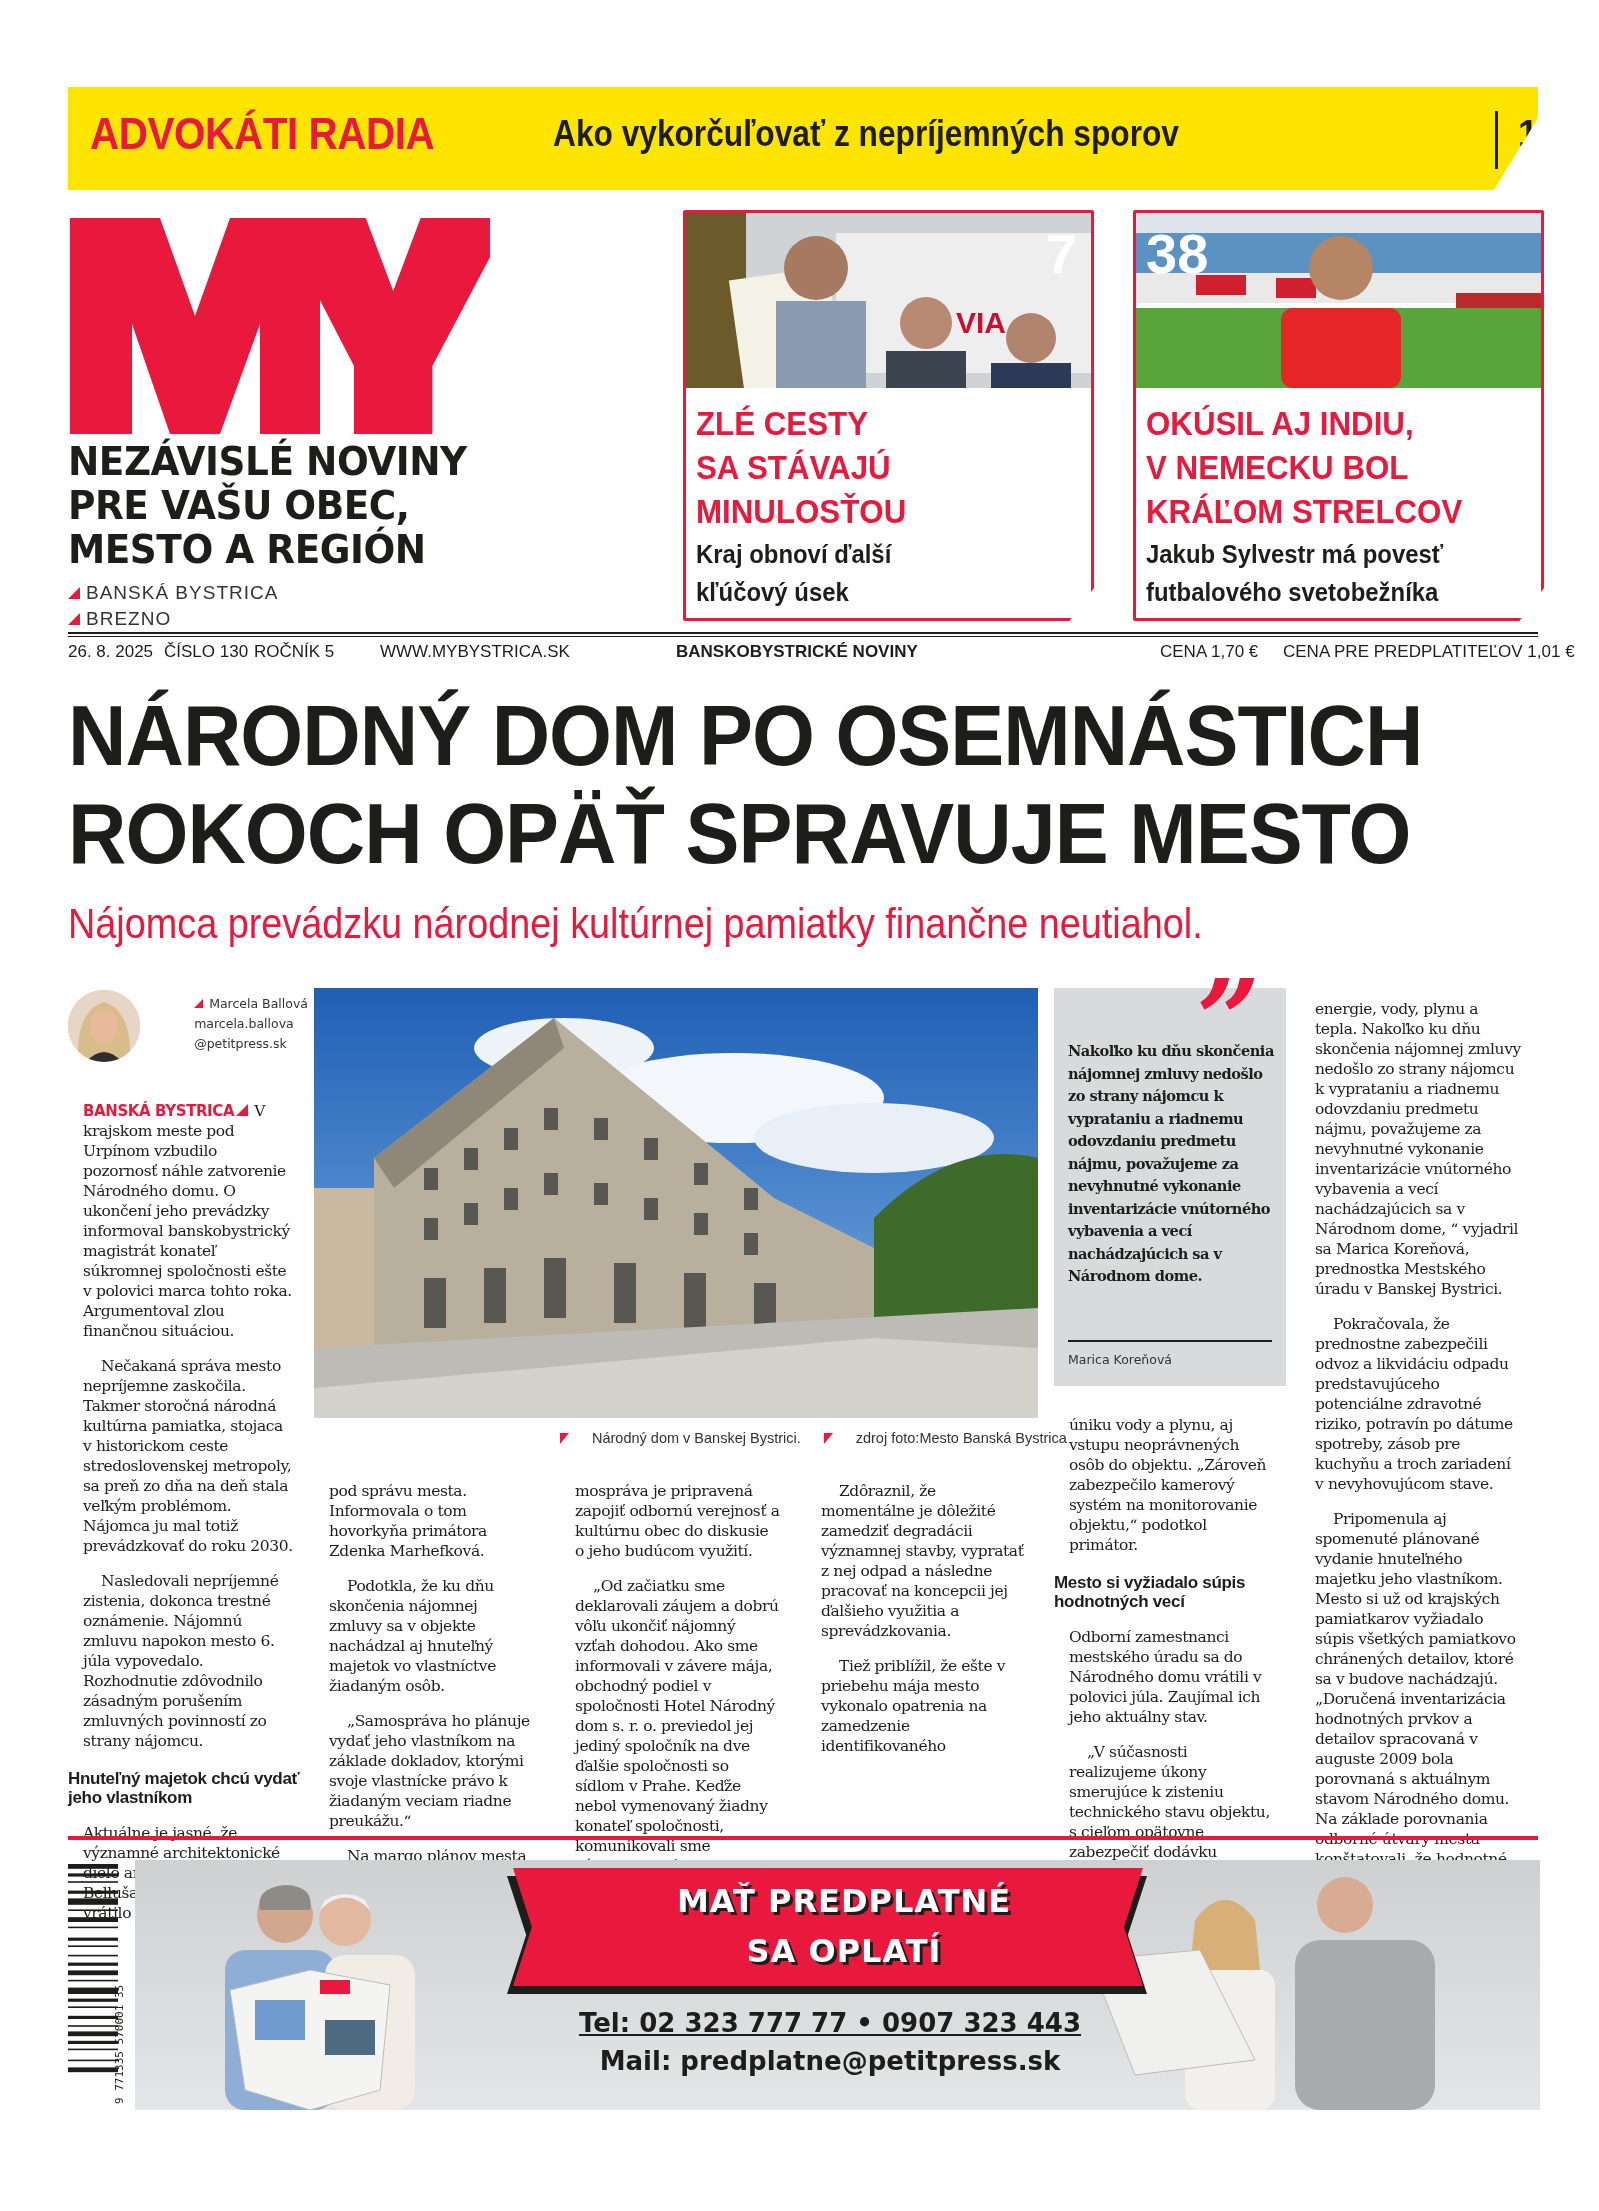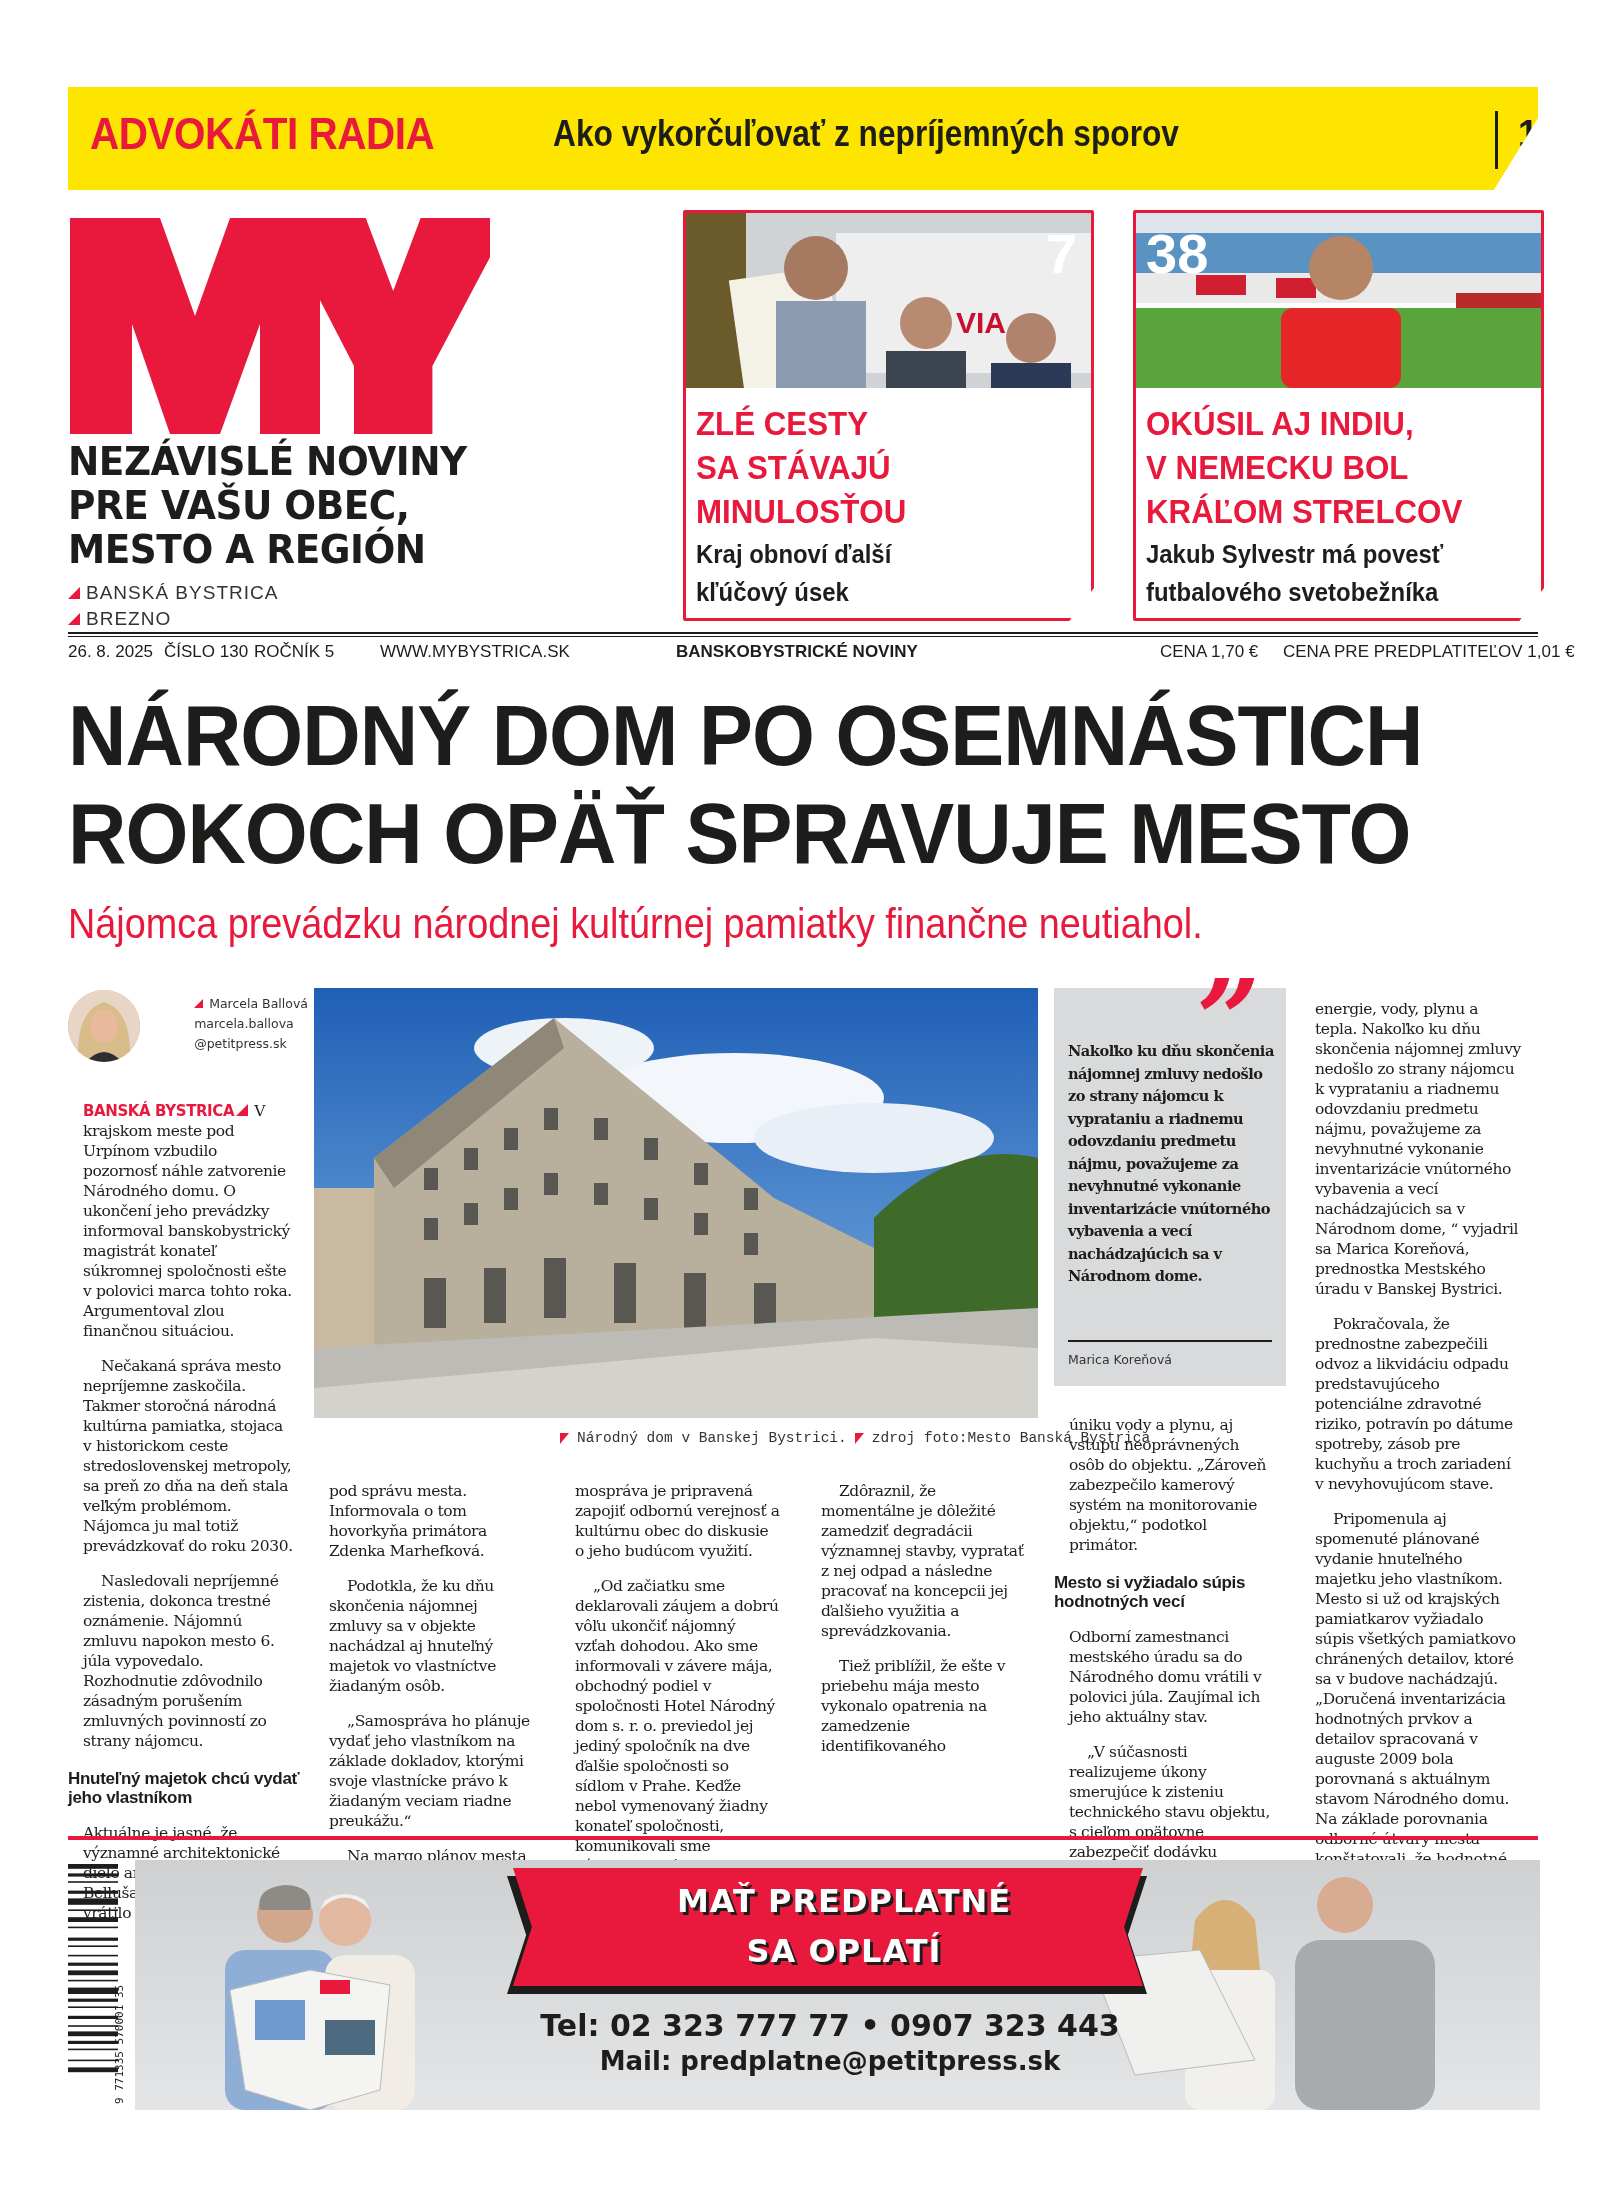--- a/index.html
+++ b/index.html
@@ -36,36 +36,36 @@
   .col { font-family:"DejaVu Serif","Liberation Serif",serif; font-size:15.5px; line-height:20px; color:#1d1d1b; letter-spacing:-0.4px; }
   .col p { margin:15px; text-indent:18px; }
   .col p.first { text-indent:0; }
   .col h4 { margin:18px 0 16px 0; font-family:"Liberation Sans Narrow","Liberation Sans",sans-serif; font-weight:bold; font-size:17px; line-height:19px; letter-spacing:-0.3px; }
   .dateline { font-family:"DejaVu Sans",sans-serif; font-weight:bold; color:#e8193c; font-size:15px; }
   .author { left:68px; top:990px; width:240px; height:80px; }
   .avatar { position:absolute; left:0; top:0; width:72px; height:72px; border-radius:50%; overflow:hidden; background:#d9b79f; }
   .author .meta { position:absolute; right:0; top:4px; text-align:left; font-family:"DejaVu Sans",sans-serif; font-size:12.5px; line-height:20px; color:#333; }
   
   .mainphoto { left:314px; top:988px; width:724px; height:430px; overflow:hidden; }
-  .caption { left:560px; top:1430px; font-family:Liberation Mono, monospace; font-size:14.5px; color:#333; display:flex; gap:8px; align-items:center; white-space:nowrap; }
+  .caption { left:560px; top:1430px; font-family:Liberation Sans, sans-serif; font-size:14.5px; color:#333; display:flex; gap:23px; align-items:center; white-space:nowrap; }
   .ctri { width:0; height:0; border-top:11px solid #e8193c; border-right:9px solid transparent; display:inline-block; }
   
   .quote { left:1054px; top:988px; width:232px; height:398px; background:#d9dadc; }
   .quote .qmark { position:absolute; right:26px; top:-22px; font-family:"DejaVu Serif",serif; font-weight:bold; font-style:italic; font-size:110px; color:#e8193c; line-height:1; }
   .quote .qtext { position:absolute; left:14px; top:52px; width:206px; font-family:"DejaVu Serif",serif; font-weight:bold; font-size:14.6px; line-height:22.5px; letter-spacing:-0.5px; color:#1d1d1b; }
   .quote .qline { position:absolute; left:14px; top:352px; width:204px; height:1.5px; background:#1d1d1b; }
   .quote .qauthor { position:absolute; left:14px; top:364px; font-family:"DejaVu Sans",sans-serif; font-size:12.5px; color:#333; }
   .redrule { left:68px; top:1836px; width:1470px; height:4px; background:#e8193c; }
   
   .barcode { left:68px; top:1860px; width:60px; height:248px; }
   .ad { left:135px; top:1860px; width:1405px; height:250px; background:linear-gradient(#cfd0d2,#e4e5e6); overflow:hidden; }
   .ad .ribbon { position:absolute; left:378px; top:8px; width:630px; height:118px; background:#e8193c; clip-path: polygon(0 0,100% 0,97% 50%,100% 100%,0 100%,3% 50%); box-shadow: 0 0 0 #000; }
   .ad .ribbon-shadow { position:absolute; left:372px; top:16px; width:640px; height:118px; background:#1d1d1b; clip-path: polygon(0 0,100% 0,97% 50%,100% 100%,0 100%,3% 50%); }
   .ad .slogan { position:absolute; left:394px; top:16px; width:630px; text-align:center; font-family:"DejaVu Sans",sans-serif; font-weight:bold; font-size:32px; line-height:50px; color:#fff; text-shadow:3px 3px 0 #1d1d1b; letter-spacing:1px; }
-  .ad .tel { position:absolute; left:380px; top:148px; width:630px; text-align:center; font-family:"DejaVu Sans",sans-serif; font-weight:bold; font-size:30px; color:#1d1d1b; }
+  .ad .tel { position:absolute; left:380px; top:148px; width:630px; text-align:center; font-family:"DejaVu Sans",sans-serif; font-weight:bold; font-size:26px; color:#1d1d1b;text-decoration:underline; }
   .ad .mail { position:absolute; left:380px; top:186px; width:630px; text-align:center; font-family:"DejaVu Sans",sans-serif; font-weight:bold; font-size:26px; color:#1d1d1b; }
 </style>
 </head>
 <body>
 
 <div class="abs topbar">
   <span class="kicker">ADVOKÁTI RADIA</span>
   <span class="teaser">Ako vykorčuľovať z nepríjemných sporov</span>
   <span class="sep"></span>
   <span class="page">10</span>

